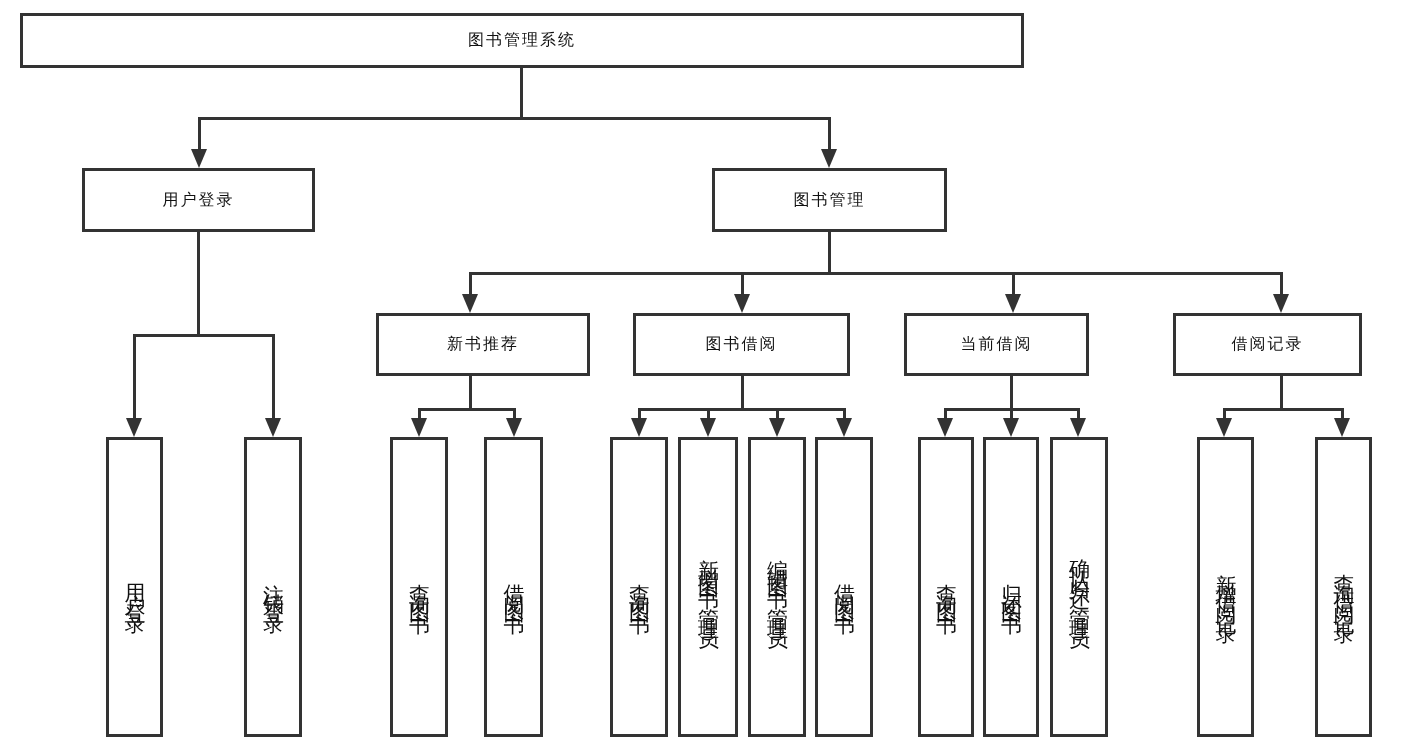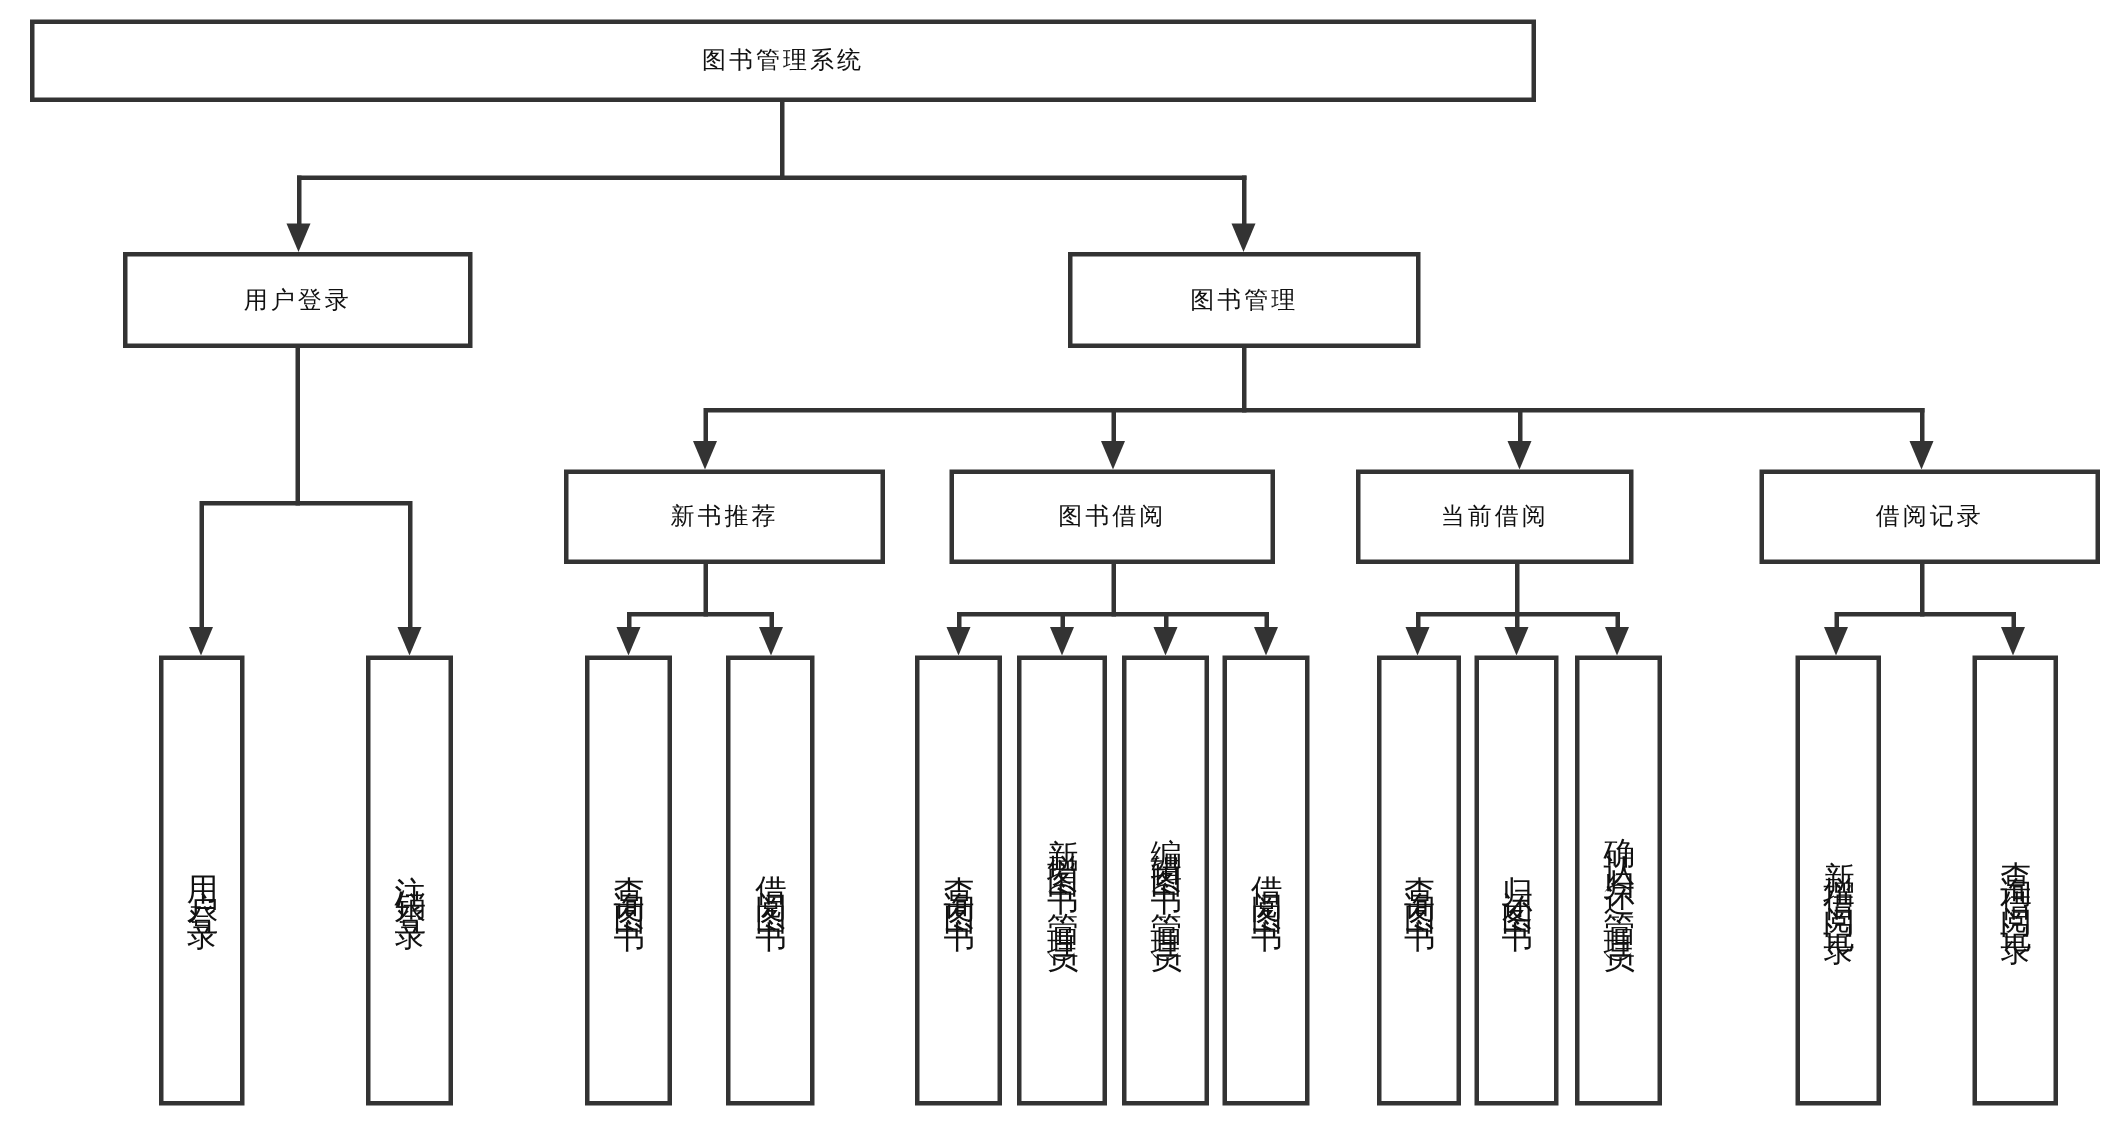--- a/index.html
+++ b/index.html
@@ -74,21 +74,21 @@
 
   <div class="box" style="left:376px;top:313px;width:214px;height:63px">
     <span class="hlabel">新书推荐</span>
   </div>
   <div class="box" style="left:633px;top:313px;width:217px;height:63px">
     <span class="hlabel">图书借阅</span>
   </div>
   <div class="box" style="left:904px;top:313px;width:185px;height:63px">
     <span class="hlabel">当前借阅</span>
   </div>
-  <div class="box" style="left:1173px;top:313px;width:227px;height:63px">
+  <div class="box" style="left:1173px;top:313px;width:189px;height:63px">
     <span class="hlabel">借阅记录</span>
   </div>
 
   <div class="vline" style="left:469px;top:376px;height:35px"></div>
   <div class="hline" style="left:419px;top:408px;width:96px"></div>
   <div class="vline" style="left:418px;top:408px;height:13px"></div>
   <div class="arrowhead" style="left:411px;top:418px"></div>
   <div class="vline" style="left:513px;top:408px;height:13px"></div>
   <div class="arrowhead" style="left:506px;top:418px"></div>
 

